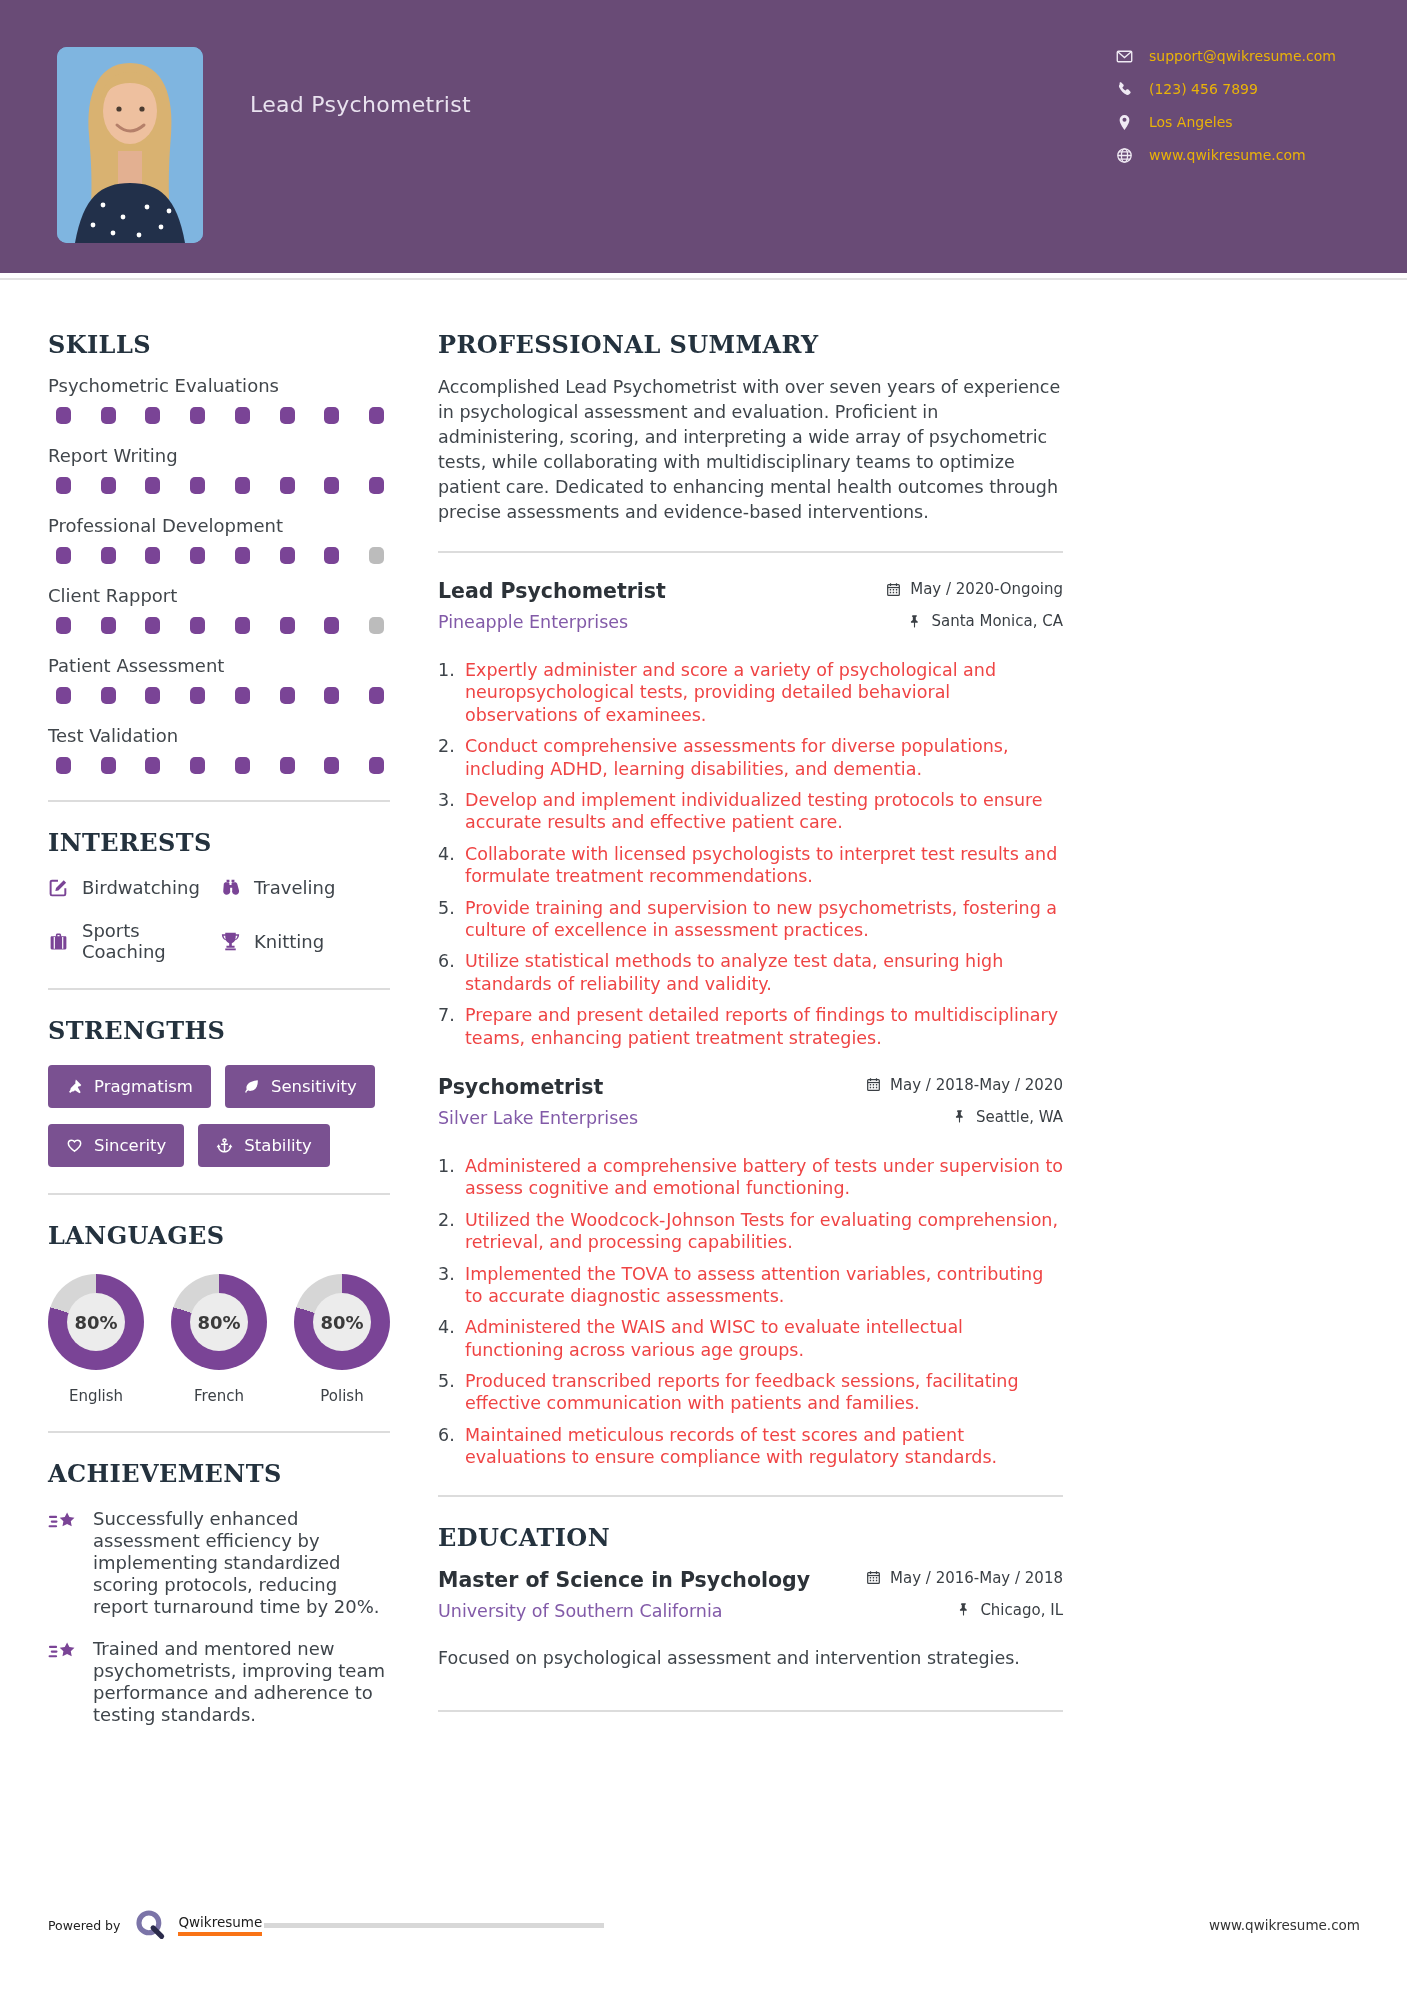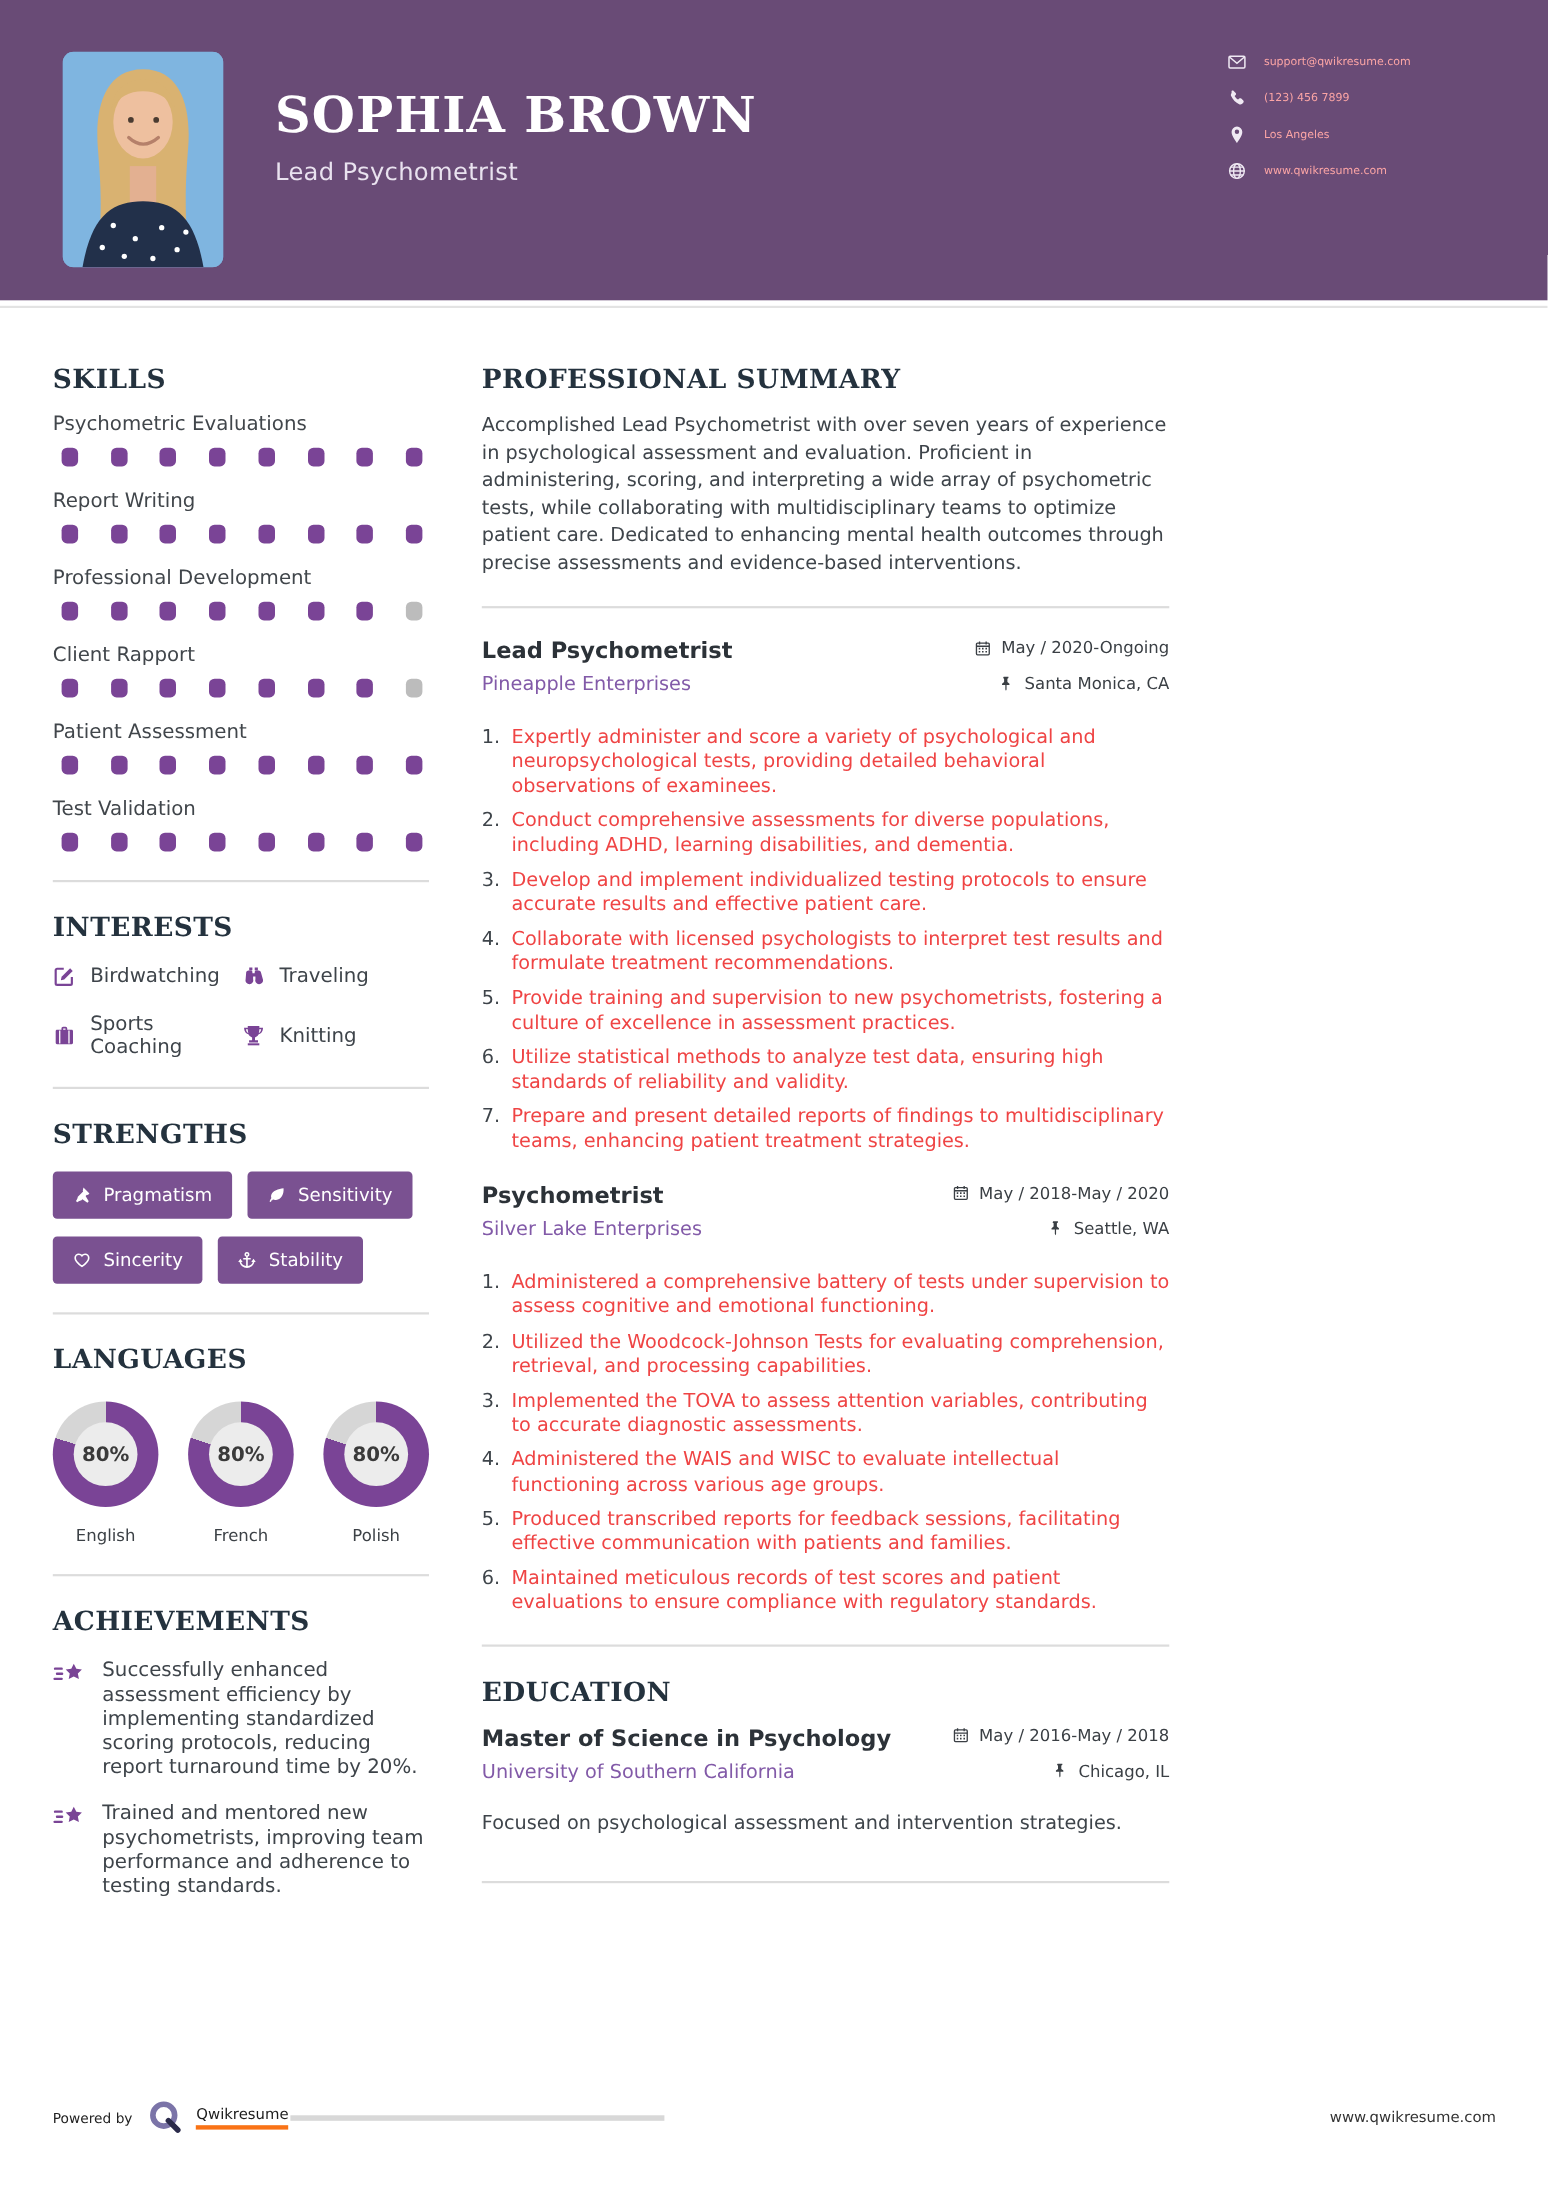--- a/index.html
+++ b/index.html
@@ -25,21 +25,21 @@
   .who{ position:absolute; left:250px; top:78px; }
   .name{
     font-family:"DejaVu Serif","Liberation Serif",serif;
     font-size:45px; font-weight:bold; color:#ffffff; letter-spacing:1px;
   }
   .job-title{ margin-top:14px; font-size:22px; color:#e9e2ef; letter-spacing:.3px; }
   .contacts{ position:absolute; left:1116px; top:46px; list-style:none; }
   .contacts li{ display:flex; align-items:center; gap:16px; height:20px; margin-bottom:13px; }
   .contacts .cicon{ width:17px; height:17px; color:#efe9f3; flex:0 0 auto; }
   .contacts .cicon svg{ width:100%; height:100%; display:block; }
-  .contacts .ctext{ font-size:10px; color:#fca5a5; }
+  .contacts .ctext{ font-size:14px; color:#eab308; }
 
   
   .content{ display:flex; gap:48px; padding:50px 0 0 48px; }
   .col-left{ width:342px; flex:0 0 342px; }
   .col-right{ width:625px; flex:0 0 625px; }
 
   h2.sec{
     font-family:"DejaVu Serif","Liberation Serif",serif;
     font-size:24px; font-weight:bold; color:#24323e; letter-spacing:.4px;
     margin-bottom:16px;
@@ -148,21 +148,20 @@
           <circle cx="90" cy="160" r="2.4"></circle>
             <circle cx="104" cy="180" r="2.4"></circle>
           <circle cx="56" cy="186" r="2.4"></circle>
             <circle cx="82" cy="188" r="2.4"></circle>
           <circle cx="112" cy="164" r="2.4"></circle>
             <circle cx="36" cy="178" r="2.4"></circle>
         </g>
       </svg>
     </div>
     <div class="who">
-      <h1 class="name">SOPHIA BROWN</h1>
       <div class="job-title">Lead Psychometrist</div>
     </div>
     <ul class="contacts" id="contact-list">
         <li>
           <span class="cicon">
             <svg viewBox="0 0 16 16">
               <rect x="1.2" y="3" width="13.6" height="10" rx="1" fill="none" stroke="currentColor" stroke-width="1.3"></rect>
               <path d="M1.6 3.6 8 9l6.4-5.4" fill="none" stroke="currentColor" stroke-width="1.3"></path>
             </svg>
           </span>

